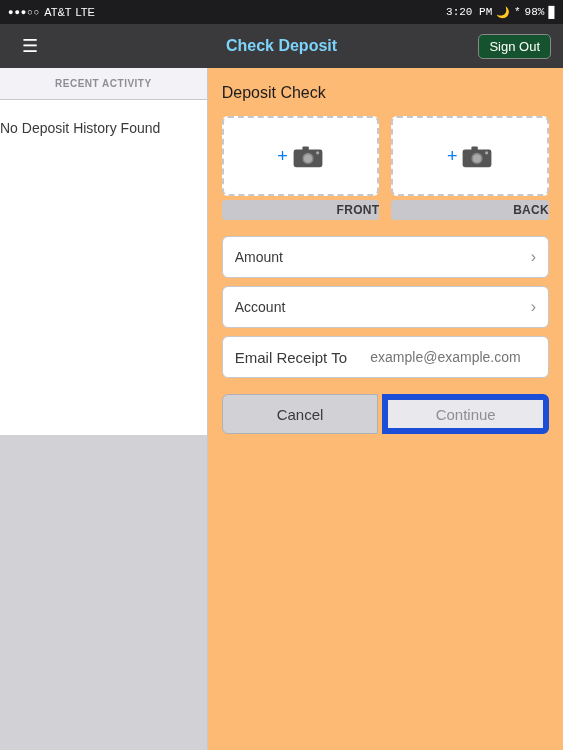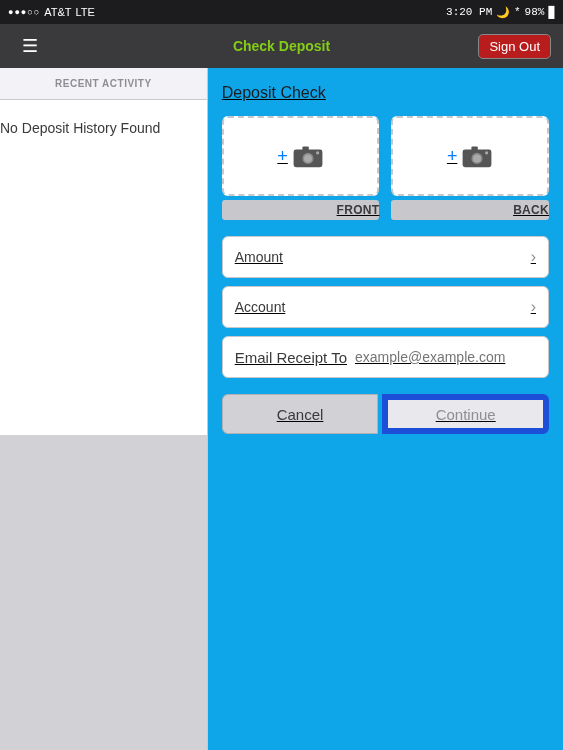--- a/index.html
+++ b/index.html
@@ -44,28 +44,28 @@
       width: 36px;
       height: 36px;
       display: flex;
       align-items: center;
       justify-content: center;
     }
     .nav-title {
       position: absolute;
       left: 50%;
       transform: translateX(-50%);
-      color: #84cc16;
-      font-size: 14px;
+      color: #7dd3fc;
+      font-size: 16px;
       font-weight: 600;
     }
     .nav-signout {
       color: white;
       font-size: 13px;
-      background: #b91c1c;
+      background: #14532d;
       border: 1px solid #888;
       border-radius: 5px;
       padding: 4px 10px;
       cursor: pointer;
     }
 
     
     .main-content {
       display: flex;
       height: calc(750px - 68px);
@@ -107,23 +107,22 @@
       color: #3a3a3c;
     }
     .left-bottom {
       flex: 1;
       background: #d1d1d6;
     }
 
     
     .right-panel {
       flex: 1;
-      background: #0ea5e9;
+      background: #fdba74;
       padding: 16px 14px;
-      text-decoration: underline;
     }
     .deposit-check-title {
       font-size: 16px;
       font-weight: 400;
       color: #1c1c1e;
       margin-bottom: 14px;
     }
 
     
     .camera-row {
@@ -217,20 +216,21 @@
       color: #3a3a3c;
       white-space: nowrap;
     }
     .email-input {
       border: none;
       outline: none;
       font-size: 14px;
       color: #8e8e93;
       background: transparent;
       flex: 1;
+      text-align: center;
     }
 
     
     .action-row {
       display: flex;
       gap: 4px;
     }
     .btn-cancel {
       flex: 1;
       height: 40px;

